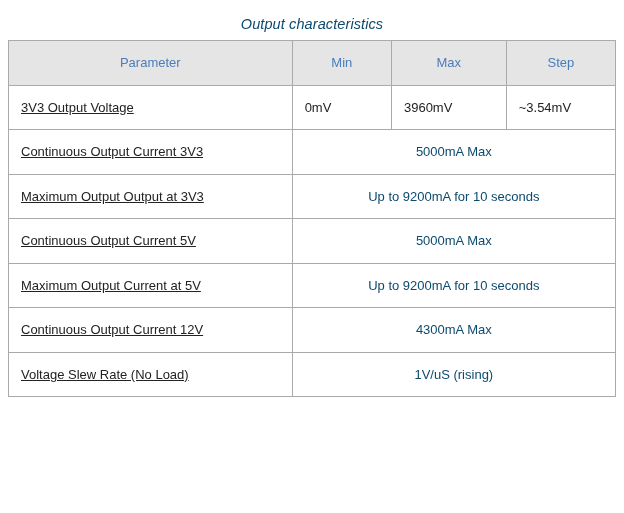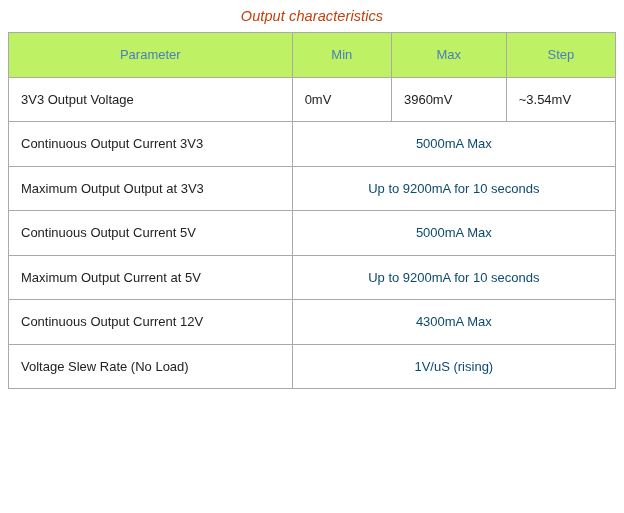--- a/index.html
+++ b/index.html
@@ -12,22 +12,22 @@
     height: 513px;
     font-family: "Liberation Sans", sans-serif;
     color: #222222;
     position: relative;
     overflow: hidden;
   }
   .caption {
     text-align: center;
     font-style: italic;
     font-size: 14.5px;
-    color: #c2410c;
-    padding-top: 8px;
+    color: #0c4a6e;
+    padding-top: 16px;
     padding-bottom: 8px;
     letter-spacing: 0.1px;
   }
   .table-wrap {
     padding: 0 8px;
     box-sizing: border-box;
     width: 624px;
   }
   table.spec {
     border-collapse: collapse;
@@ -38,32 +38,33 @@
   table.spec td, table.spec th {
     border: 1px solid #aaaaaa;
     font-size: 13px;
     font-weight: normal;
     padding: 0 12px;
     height: 44.5px;
     box-sizing: border-box;
     vertical-align: middle;
   }
   thead th {
-    background: #bef264;
+    background: #e5e5e5;
     color: #4a7ebb;
     text-align: center;
     font-size: 13.5px;
     height: 45px;
   }
   thead th.param-col {
     color: #4a7ebb;
   }
   td.param {
     text-align: left;
     color: #222222;
+    text-decoration: underline;
   }
   td.val {
     color: #222222;
   }
   td.span {
     text-align: center;
     color: #0c4a6e;
   }
   col.c-param { width: 257px; }
   col.c-min   { width: 90px; }

